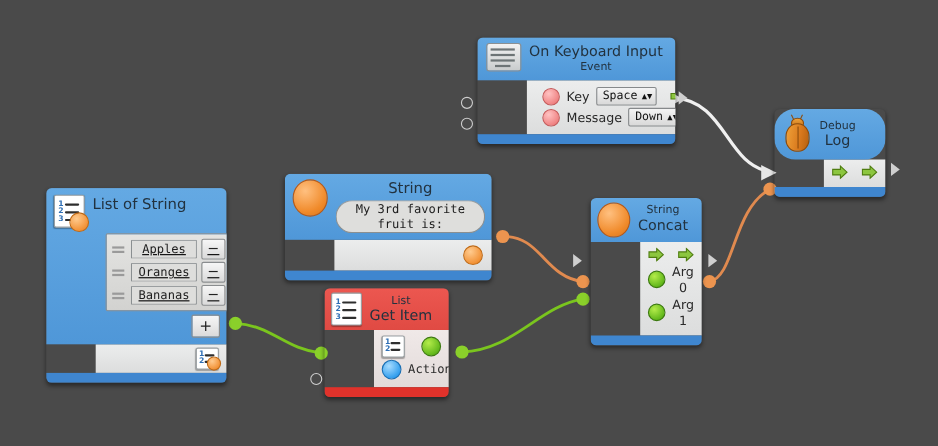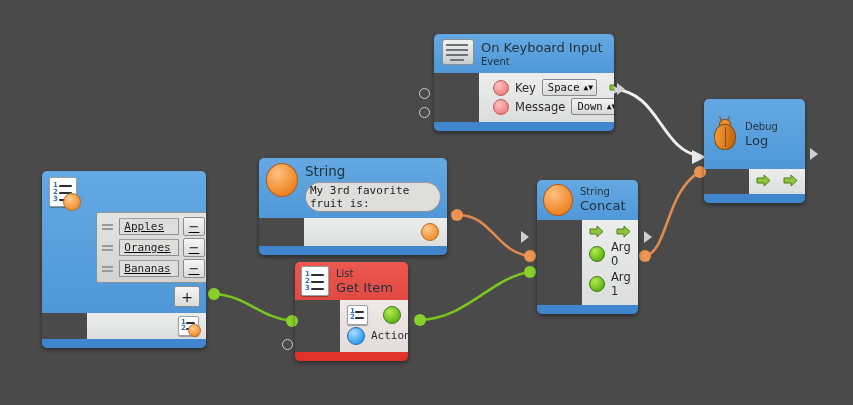--- a/index.html
+++ b/index.html
@@ -9,21 +9,21 @@
     font-family:"DejaVu Sans",sans-serif;
     -webkit-font-smoothing:antialiased;
   }
   #canvas{position:relative;width:853px;height:405px;}
 
   
   #wires{position:absolute;left:0;top:0;width:853px;height:405px;pointer-events:none;}
 
   
   .node{position:absolute;border-radius:5px;overflow:hidden;
-        box-shadow:0 2px 4px rgba(0,0,0,.45);}
+        box-shadow:0 2px 4px rgba(0,0,0,.45);text-align:center;}
   .node .hdr{position:relative;padding:5px 8px 5px 8px;}
   .node.blue .hdr{background:linear-gradient(#64a9e3,#4f97d8);}
   .node.red  .hdr{background:linear-gradient(#ec5750,#e04a43);}
   .node .body{background:linear-gradient(#eceded,#dcdddd);margin-left:45px;}
   .node.red .body{background:linear-gradient(#f0e9e8,#e2dbda);}
   .node .foot{height:9px;background:#3f86cf;}
   .node.red .foot{height:9px;background:#e0322b;}
 
   .ttl{color:#22323f;font-size:13px;line-height:15px;white-space:nowrap;}
   .sub{color:#22323f;font-size:10px;line-height:13px;white-space:nowrap;}
@@ -151,21 +151,21 @@
         </span>
       </div>
     </div>
     <div class="foot"></div>
   </div>
   <div class="hollow" style="position:absolute;left:419px;top:88px;"></div>
   <div class="hollow" style="position:absolute;left:419px;top:107px;"></div>
   <div class="tri" style="position:absolute;left:617px;top:83px;border-left-color:#cfcfcf;"></div>
 
   <div class="node blue" style="left:704px;top:99px;width:101px;">
-    <div class="hdr" style="padding:20px 6px;">
+    <div class="hdr" style="padding:8px 6px;border-radius:19px;">
       <div class="hdr-row">
         <div class="ico bug">
           <span class="ant" style="left:10px;transform:rotate(-25deg);"></span>
           <span class="ant" style="left:18px;transform:rotate(25deg);"></span>
           <span class="head"></span>
           <span class="shell"></span>
         </div>
         <div class="hdr-txt">
           <div class="sub">Debug</div>
           <div class="ttl">Log</div>
@@ -194,20 +194,23 @@
           <div class="listico" style="position:absolute;left:0;top:0;width:26px;height:28px;">
             <b style="left:3px;top:4px;">1</b>
               <i style="left:9px;top:7px;width:13px;"></i>
             <b style="left:3px;top:11px;">2</b>
               <i style="left:9px;top:14px;width:13px;"></i>
             <b style="left:3px;top:18px;">3</b>
               <i style="left:9px;top:21px;width:13px;"></i>
           </div>
           <div class="pt orange big" style="position:absolute;left:14px;top:16px;"></div>
         </div>
+        <div class="hdr-txt" style="padding-top:2px;">
+          <div class="ttl ttl-lg">List of String</div>
+        </div>
       </div>
       <div class="listbox" style="margin:5px 0 0 47px;width:105px;">
         <div class="lrow">
           <span class="eqh">
               <s></s>
               <s></s>
             </span>
           <span class="field" style="width:52px;">Apples</span>
           <span class="btnsq">−</span>
         </div>

